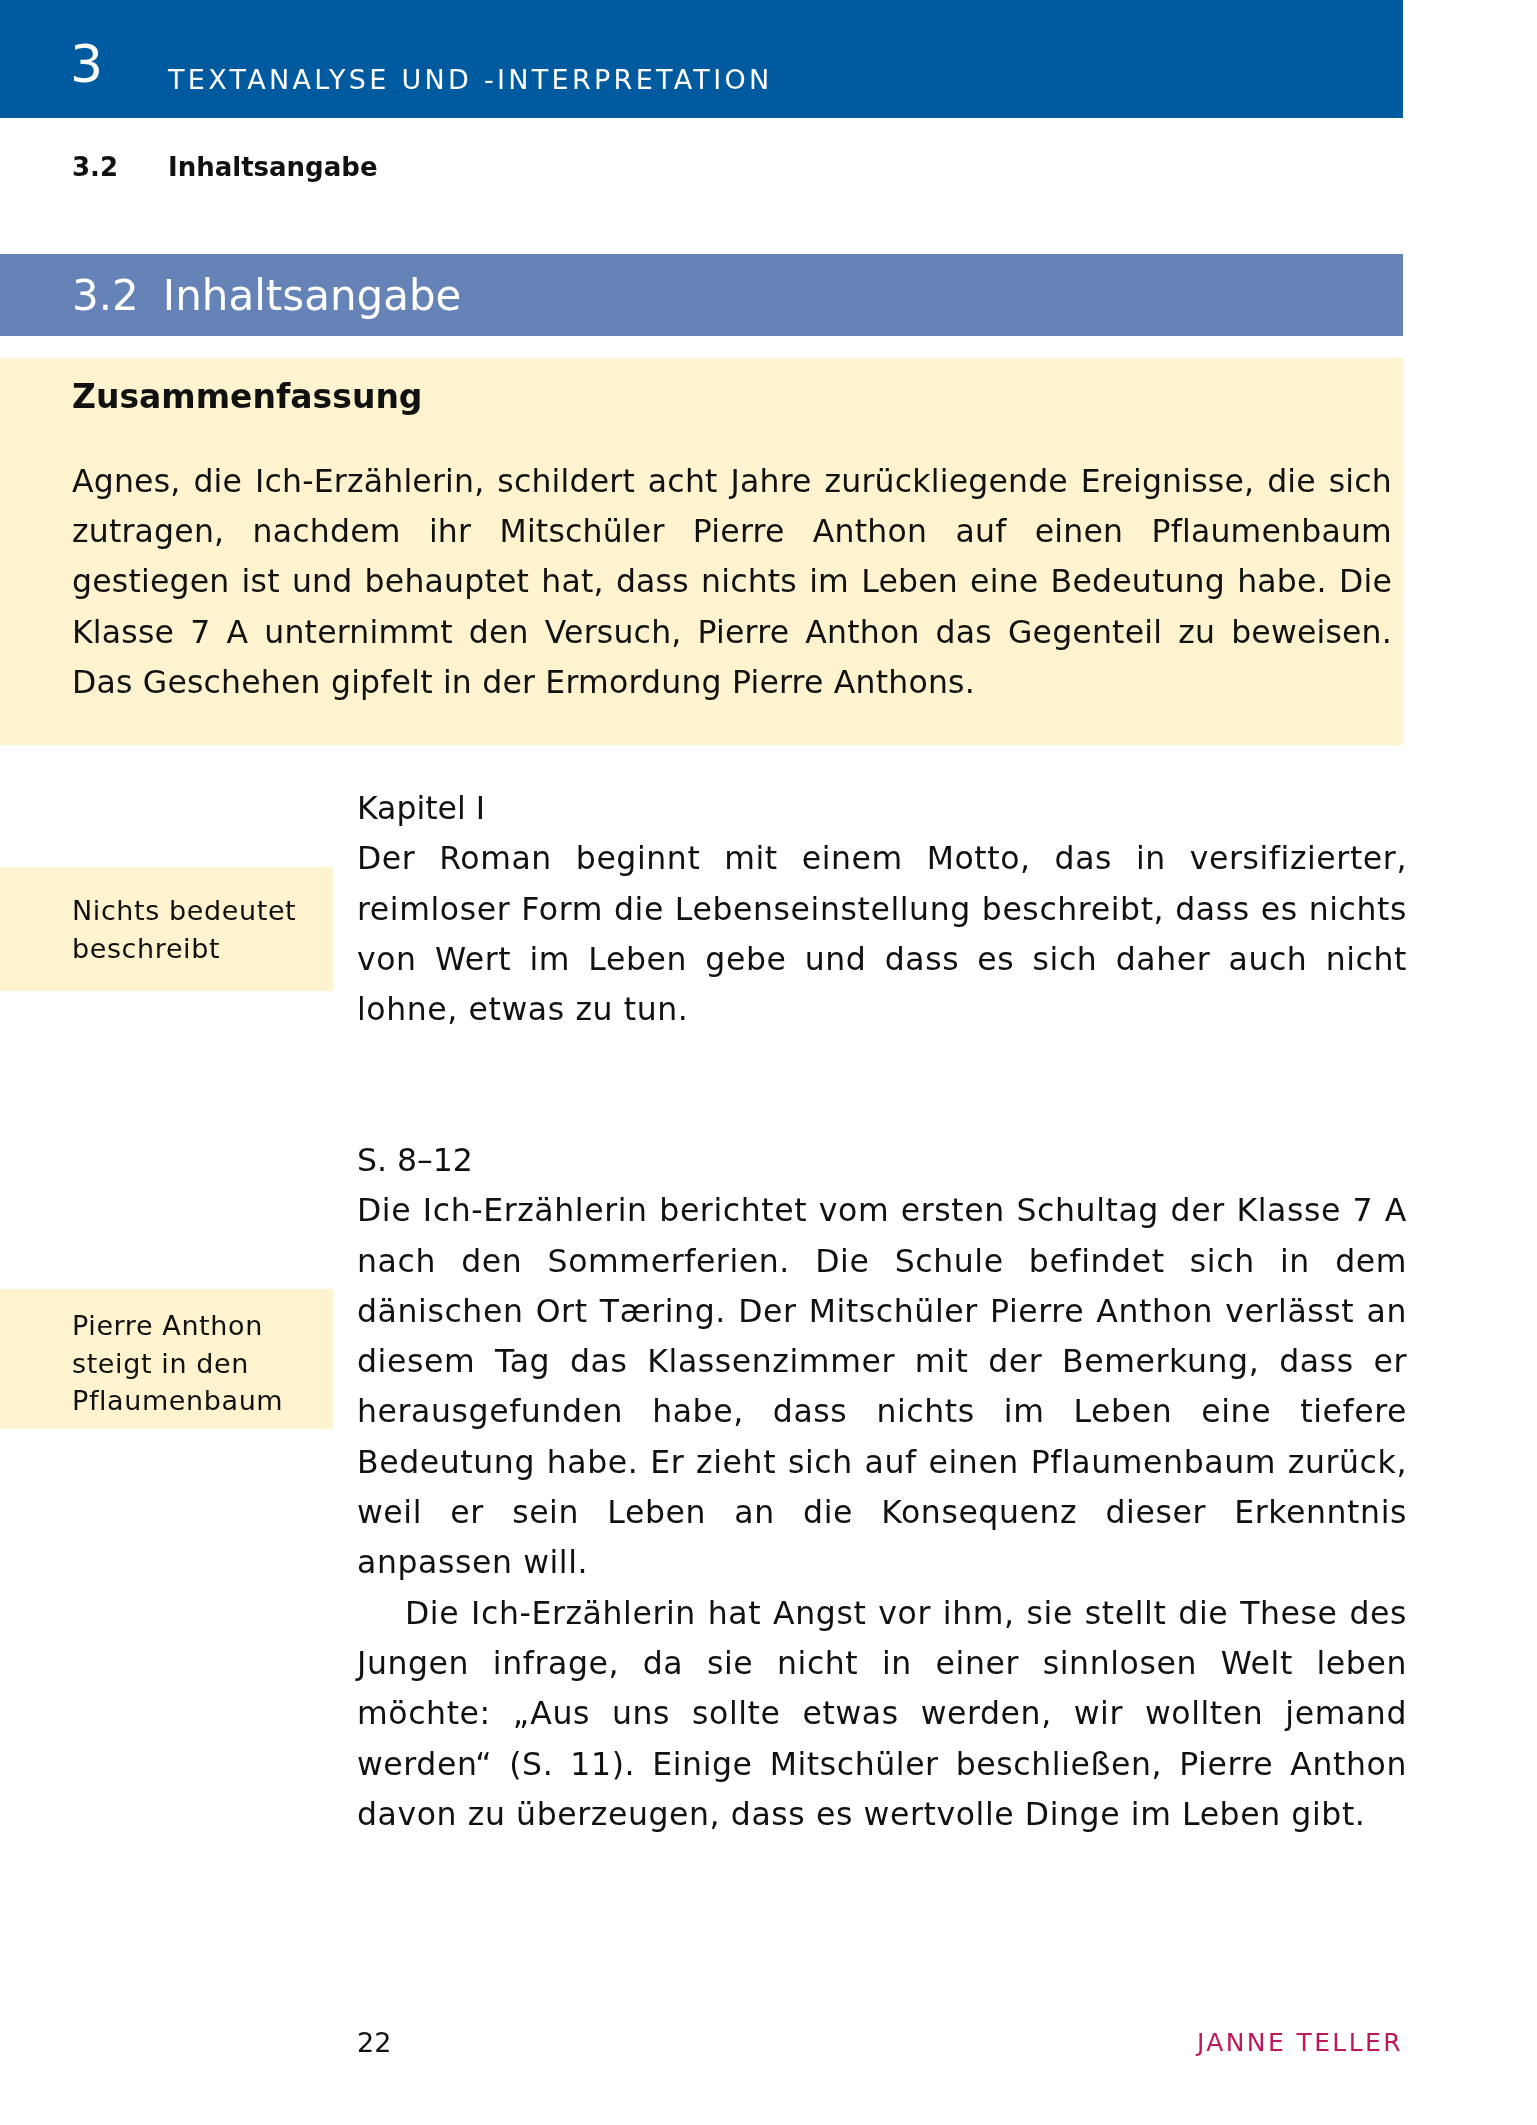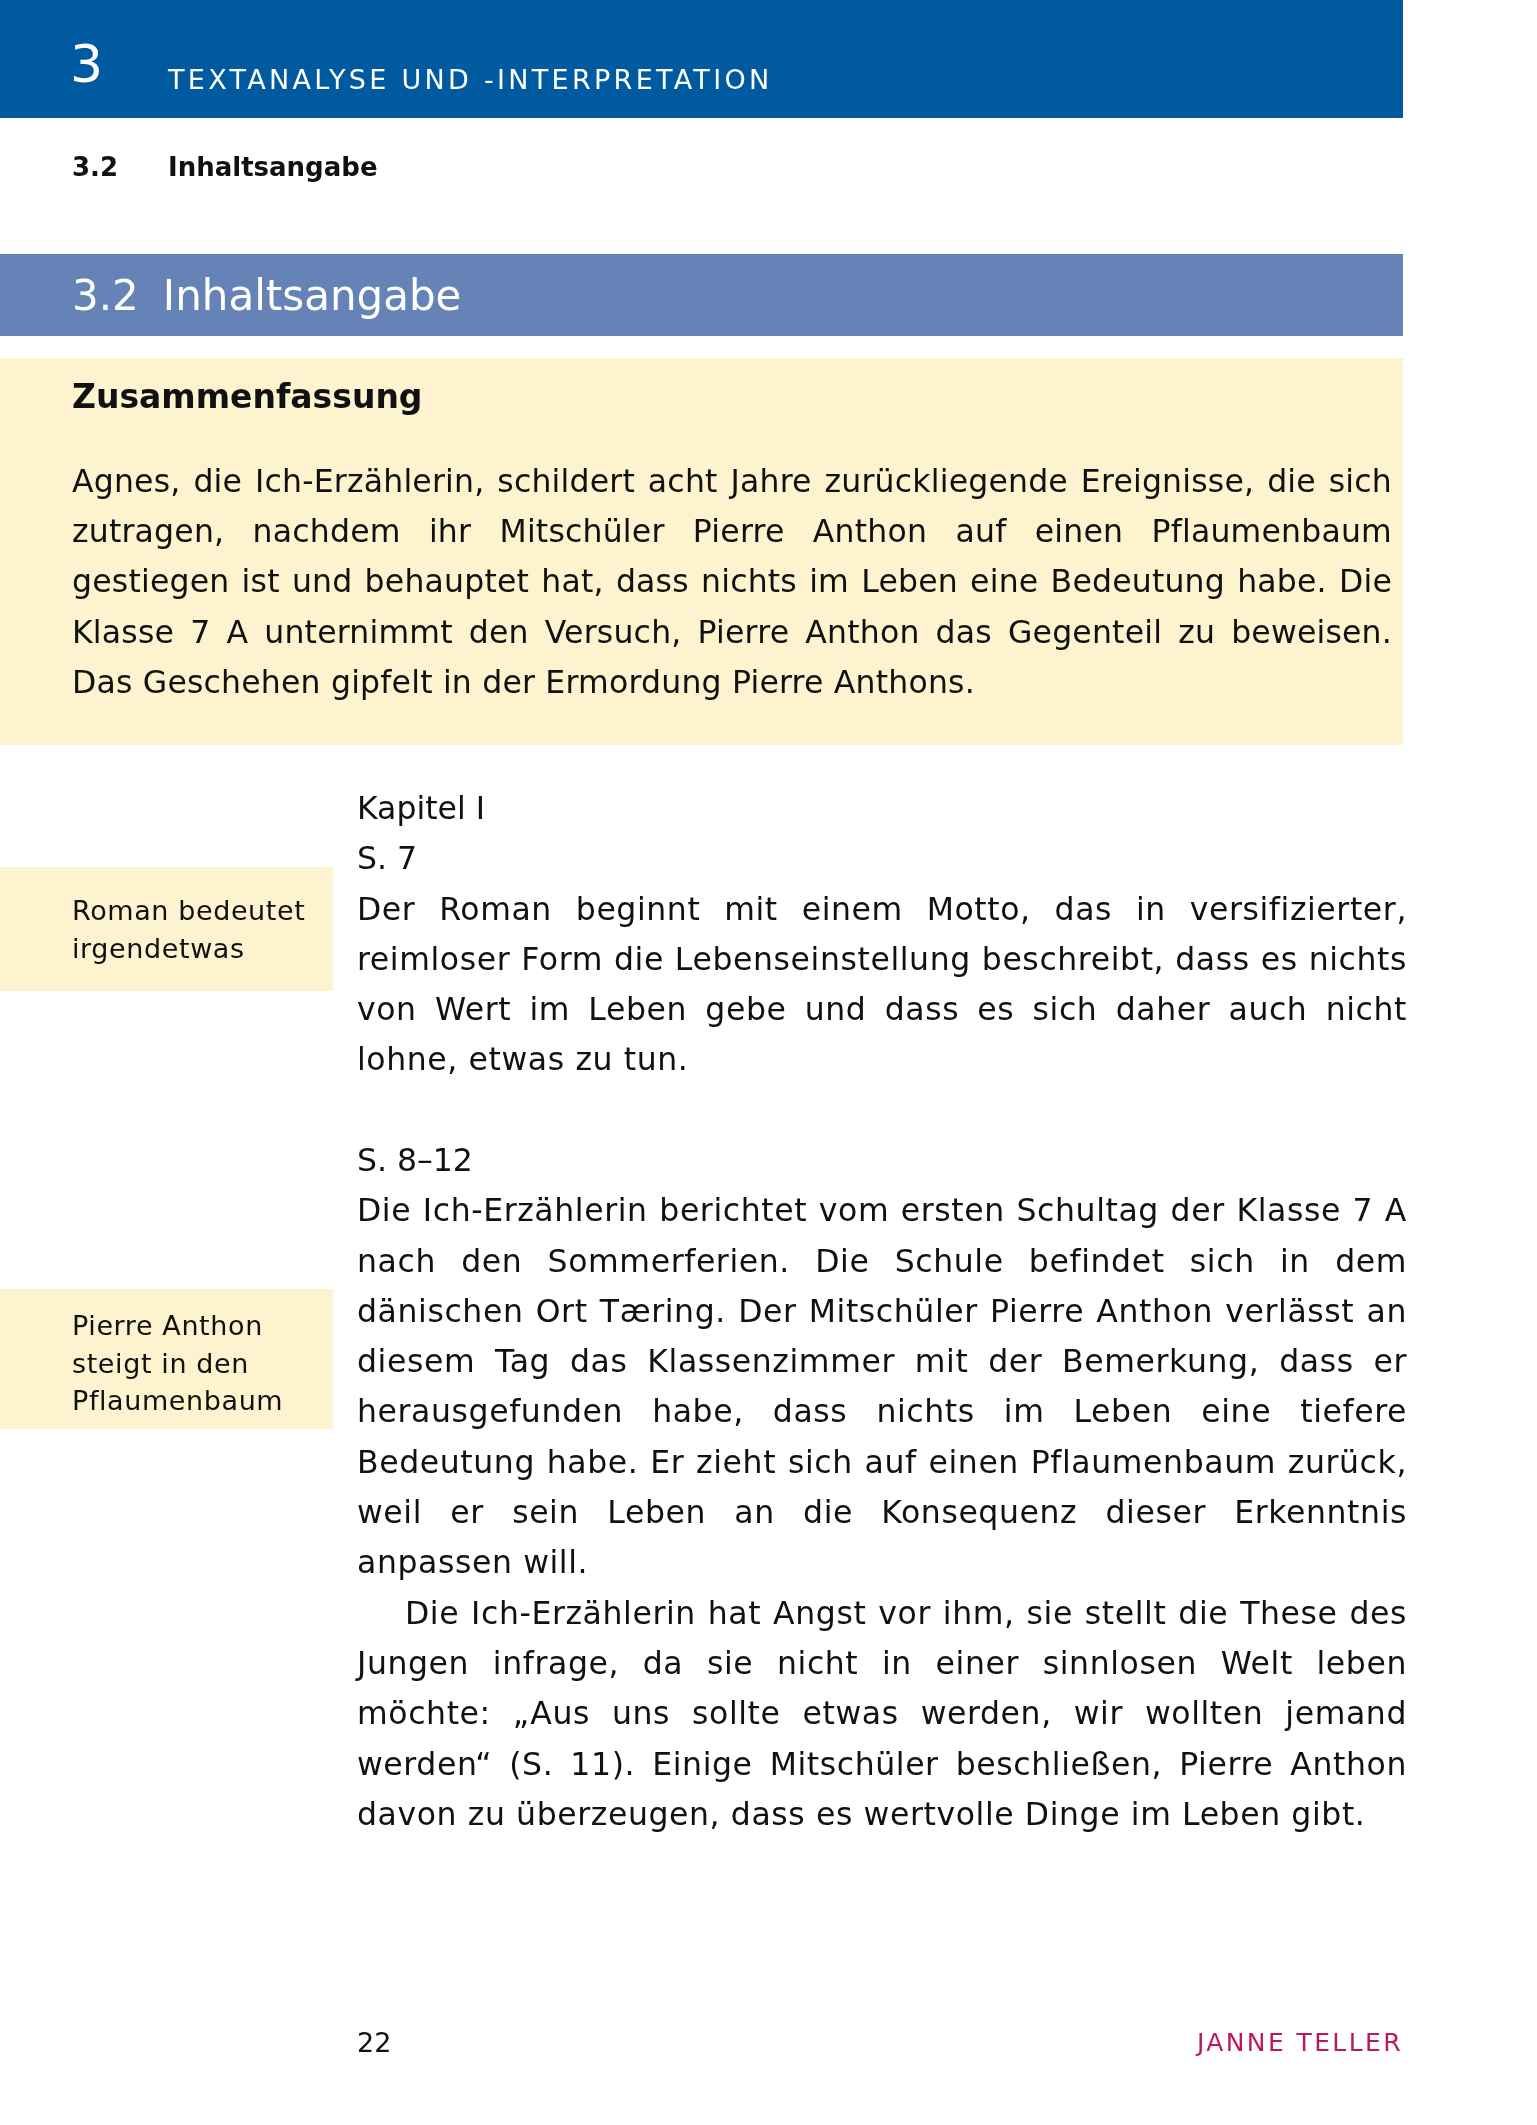--- a/index.html
+++ b/index.html
@@ -46,29 +46,28 @@
 <div id="section-band" class="abs"></div>
 <div id="section-title" class="abs">
   <span class="num">3.2</span><span>Inhaltsangabe</span>
 </div>
 
 <div id="summary-box" class="abs"></div>
 <div id="summary-heading" class="abs">Zusammenfassung</div>
 <div id="summary-text" class="abs">Agnes, die Ich-Erzählerin, schildert acht Jahre zurückliegende Ereignisse, die sich zutragen, nachdem ihr Mitschüler Pierre Anthon auf einen Pflaumenbaum gestiegen ist und behauptet hat, dass nichts im Leben eine Bedeutung habe. Die Klasse 7 A unternimmt den Versuch, Pierre Anthon das Gegenteil zu beweisen. Das Geschehen gipfelt in der Ermordung Pierre Anthons.</div>
 
 <div id="note-1" class="abs note">
-  <div class="note-text" style="width:250px;">Roman bedeutet irgendetwas</div>
+  <div class="note-text" style="width:250px;">Nichts bedeutet beschreibt</div>
 </div>
 <div id="note-2" class="abs note">
   <div class="note-text" style="width:230px;">Pierre Anthon steigt in den Pflaumenbaum</div>
 </div>
 
 <div id="chapter-1" class="abs main">
   <div class="chap-head">Kapitel I</div>
-  <div class="chap-head">S. 7</div>
   <div class="para">Der Roman beginnt mit einem Motto, das in versifizierter, reimloser Form die Lebenseinstellung beschreibt, dass es nichts von Wert im Leben gebe und dass es sich daher auch nicht lohne, etwas zu tun.</div>
 </div>
 
 <div id="chapter-2" class="abs main">
   <div class="chap-head">S. 8–12</div>
   <div class="para">Die Ich-Erzählerin berichtet vom ersten Schultag der Klasse 7 A nach den Sommerferien. Die Schule befindet sich in dem dänischen Ort Tæring. Der Mitschüler Pierre Anthon verlässt an diesem Tag das Klassenzimmer mit der Bemerkung, dass er herausgefunden habe, dass nichts im Leben eine tiefere Bedeutung habe. Er zieht sich auf einen Pflaumenbaum zurück, weil er sein Leben an die Konsequenz dieser Erkenntnis anpassen will.</div>
   <div class="para indent">Die Ich-Erzählerin hat Angst vor ihm, sie stellt die These des Jungen infrage, da sie nicht in einer sinnlosen Welt leben möchte: „Aus uns sollte etwas werden, wir wollten jemand werden“ (S. 11). Einige Mitschüler beschließen, Pierre Anthon davon zu überzeugen, dass es wertvolle Dinge im Leben gibt.</div>
 </div>
 
 <div id="footer-page" class="abs">22</div>

